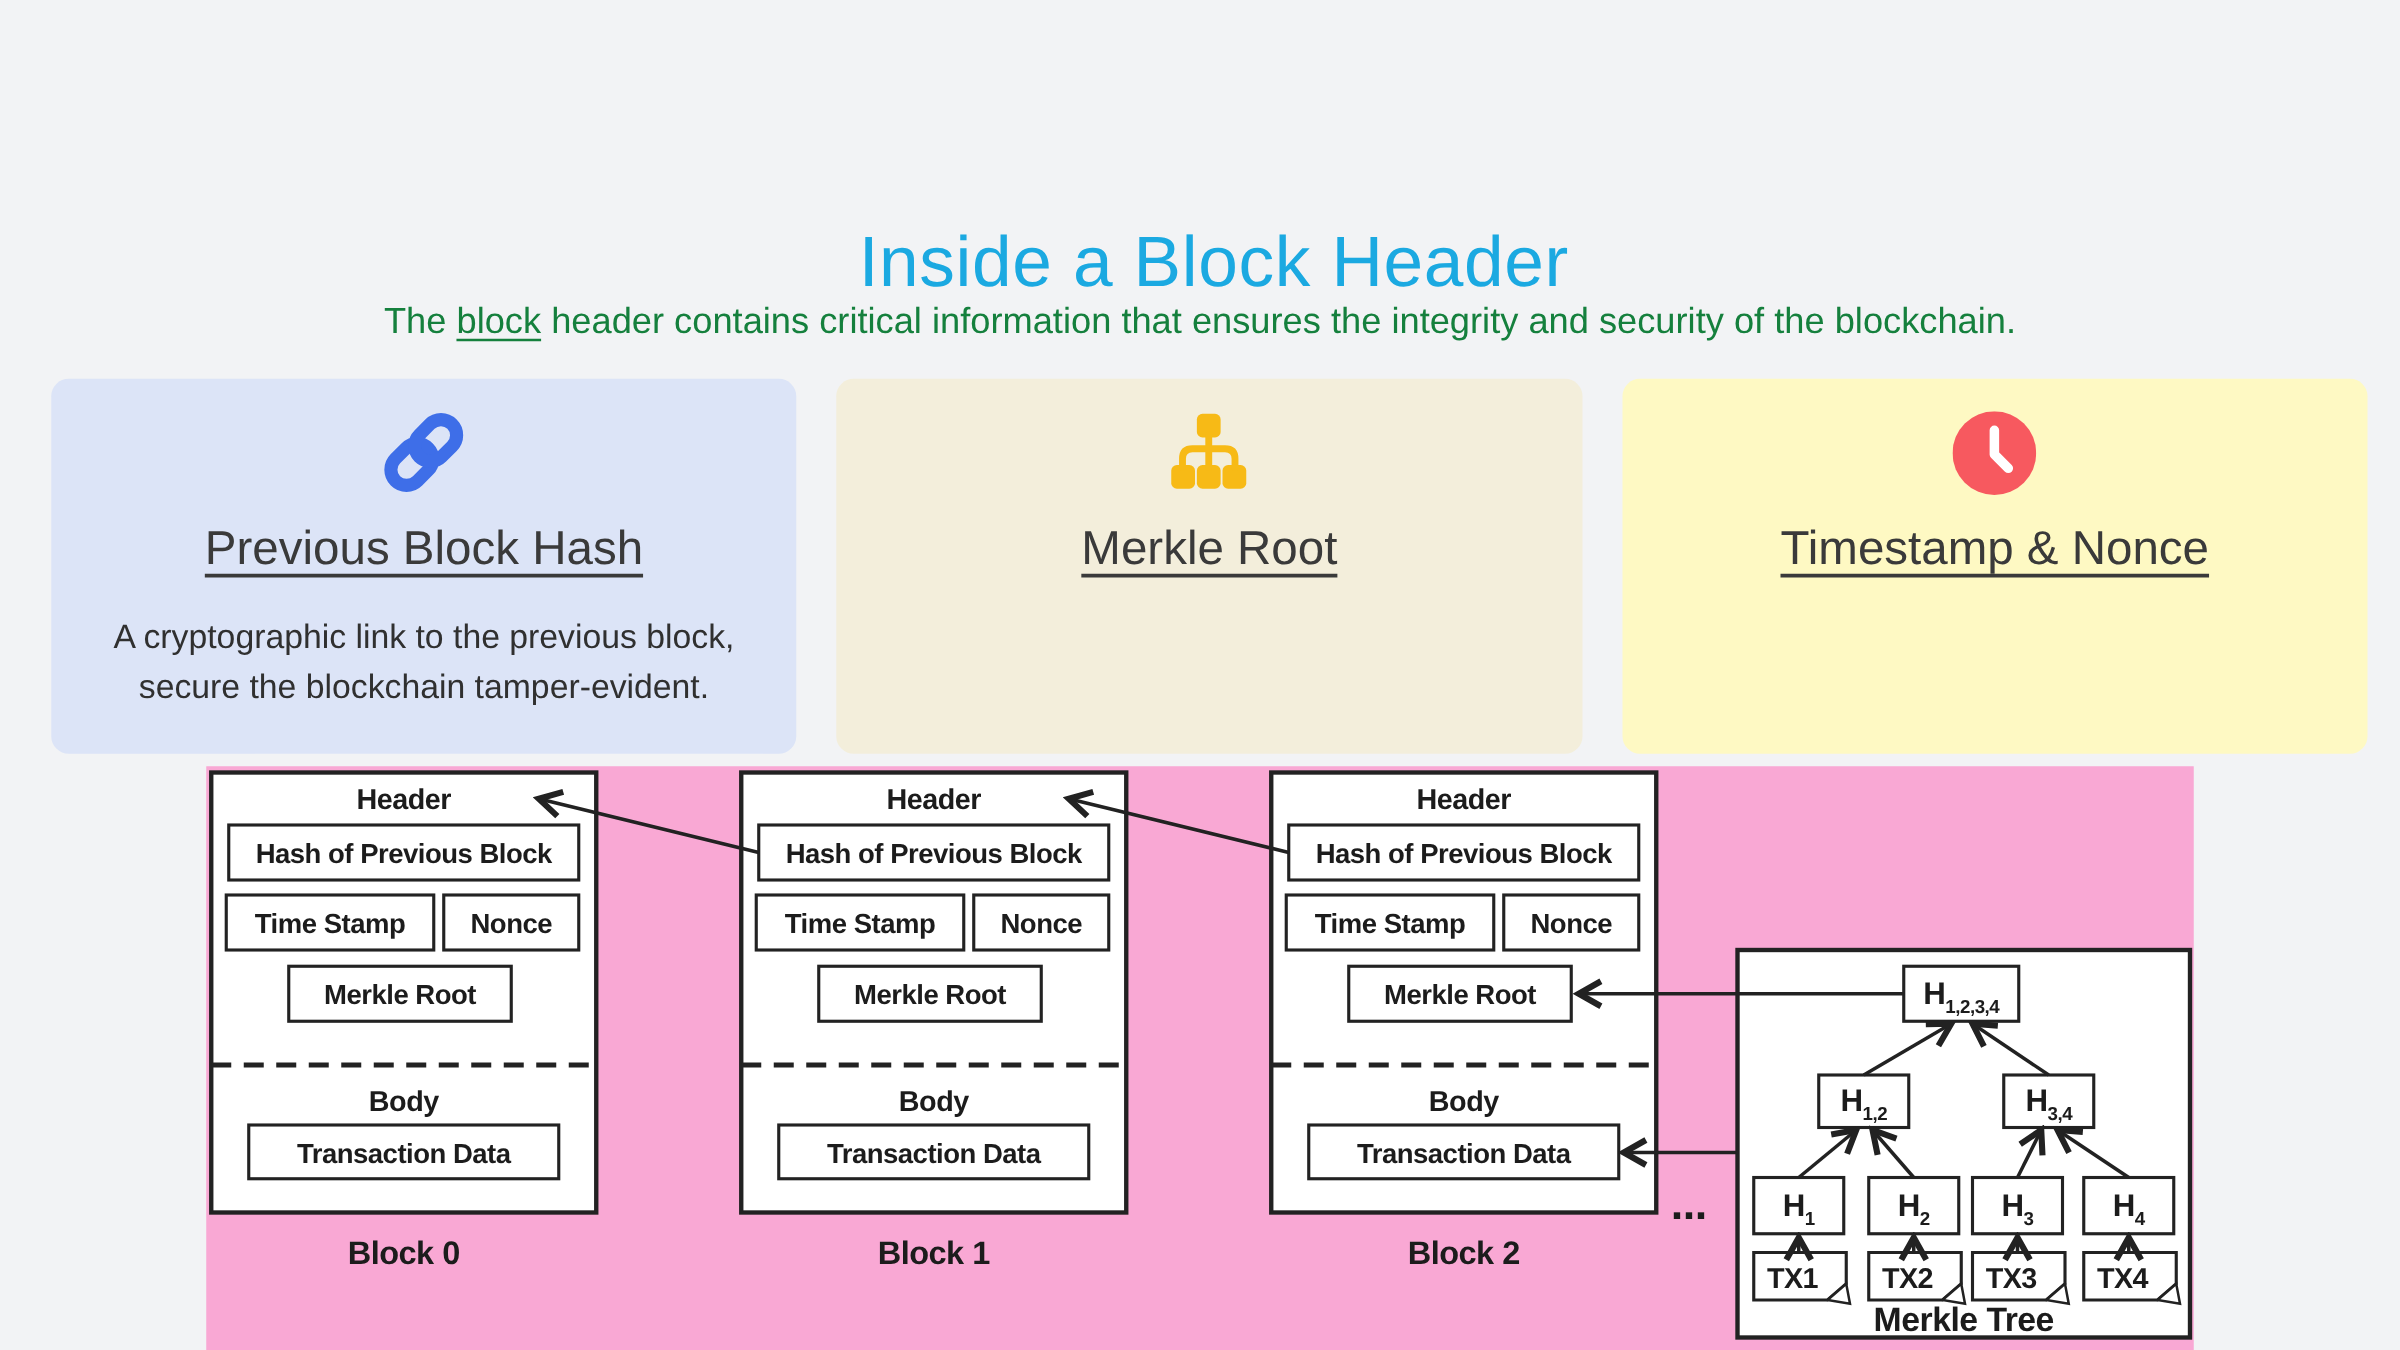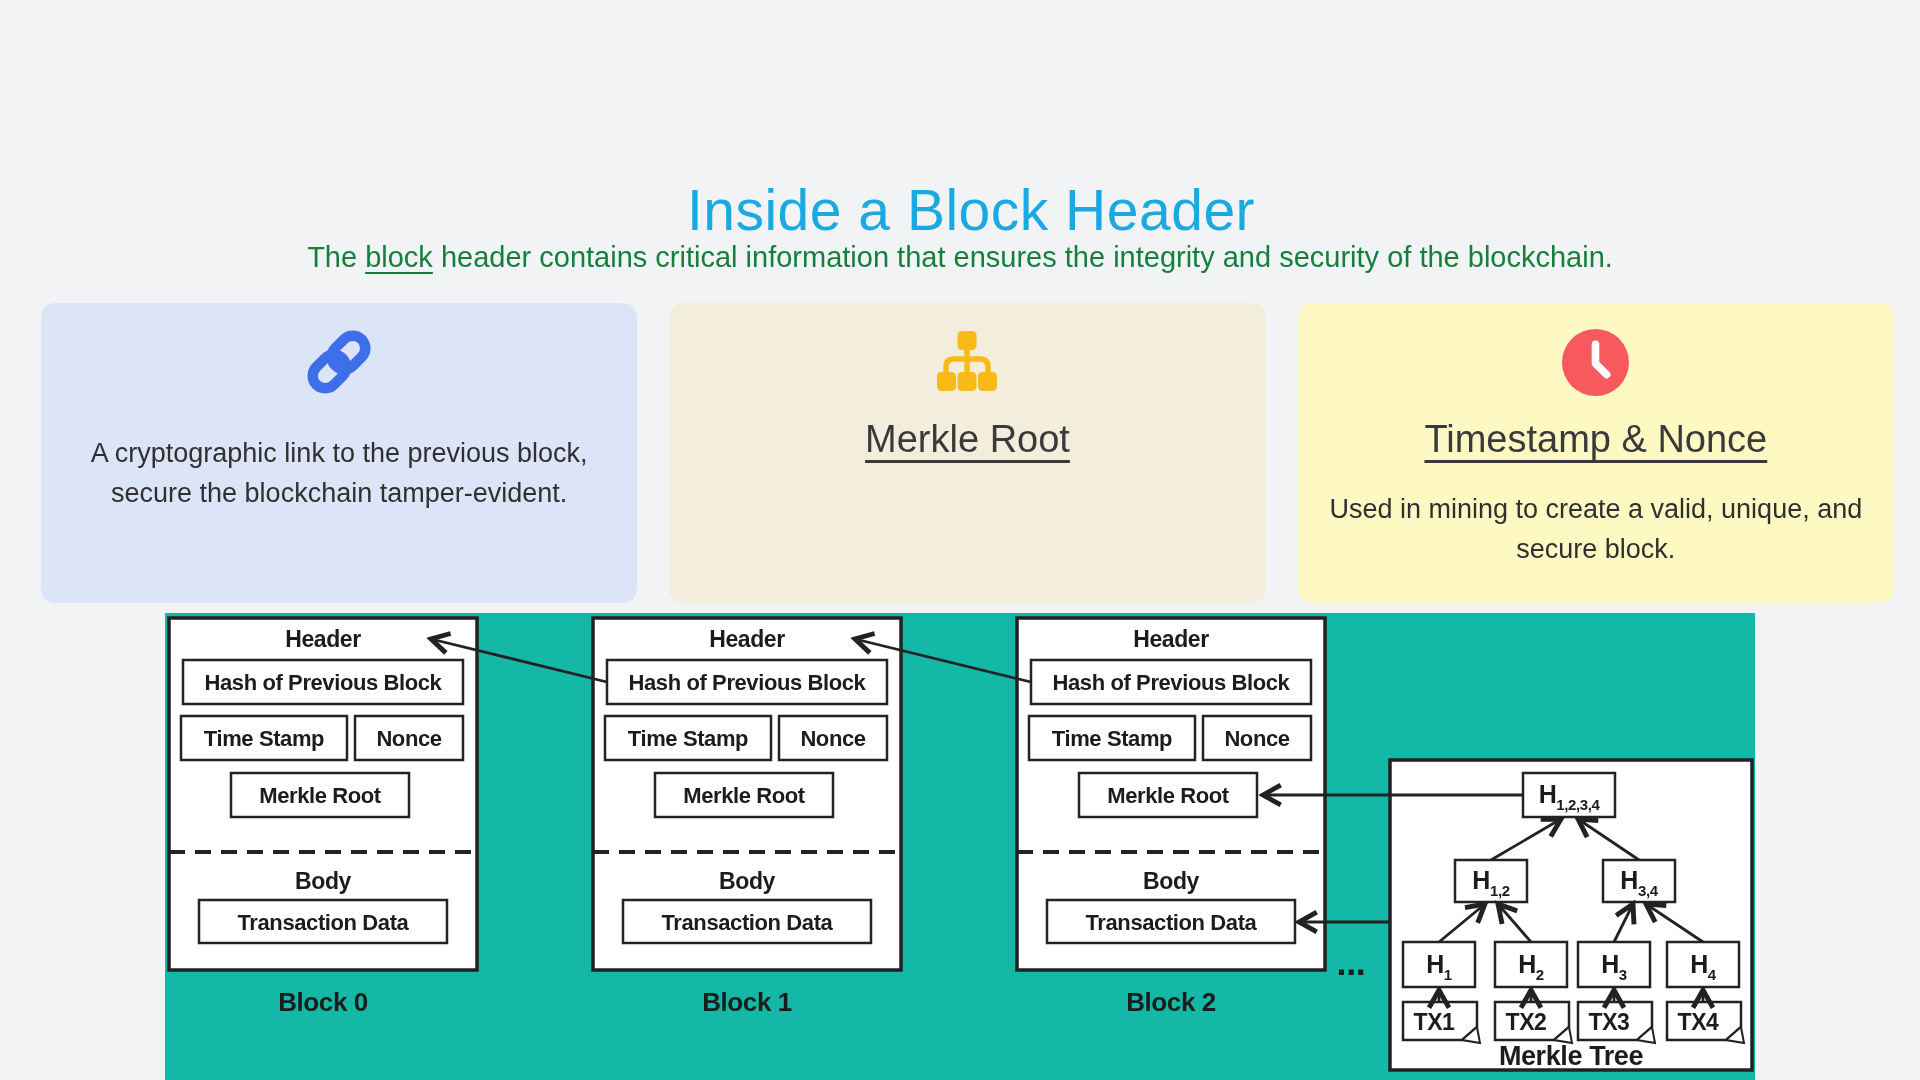--- a/index.html
+++ b/index.html
@@ -67,20 +67,21 @@
 
     <article class="card" style="background: rgb(220, 228, 247);">
       <div class="icon-slot" style="color: rgb(62, 110, 232);">
         <svg width="80" height="80" viewBox="-40 -40 80 80" aria-hidden="true">
           <g transform="rotate(-45)" stroke="currentColor" stroke-width="10.5" fill="none">
             <rect x="-32" y="-12.5" width="37" height="25" rx="12.5"></rect>
             <rect x="-5" y="-12.5" width="37" height="25" rx="12.5"></rect>
           </g>
         </svg>
       </div>
+      <h2 class="card-title">Previous Block Hash</h2>
       <p class="card-desc">A cryptographic link to the previous block, secure the blockchain tamper-evident.</p>
     </article>
 
     <article class="card" style="background: rgb(243, 238, 219);">
       <div class="icon-slot" style="color: rgb(247, 186, 22);">
         <svg width="66" height="66" viewBox="0 0 66 66" aria-hidden="true">
           <g fill="currentColor" stroke="none">
             <rect x="23.5" y="2" width="19" height="19" rx="4.5"></rect>
             <rect x="3" y="43" width="19" height="19" rx="4.5"></rect>
             <rect x="23.5" y="43" width="19" height="19" rx="4.5"></rect>
@@ -97,26 +98,25 @@
     </article>
 
     <article class="card" style="background: #fef9c3;">
       <div class="icon-slot" style="color: rgb(247, 89, 95);">
         <svg width="67" height="67" viewBox="0 0 66 66" aria-hidden="true">
           <circle cx="33" cy="33" r="33" fill="currentColor"></circle>
           <path d="M33 15 V 34 L 44 45" fill="none" stroke="#ffffff" stroke-width="7.5" stroke-linecap="round" stroke-linejoin="round"></path>
         </svg>
       </div>
       <h2 class="card-title">Timestamp &amp; Nonce</h2>
-      <p class="card-desc">Used in mining to create a valid, unique, and secure block.</p>
     </article>
 
   </section>
 
-  <div class="diagram-wrap" style="background: #14b8a6;">
+  <div class="diagram-wrap" style="background: #f9a8d4;">
     <svg id="diagram" viewBox="0 0 1590 467">
       <defs>
         <marker id="arrowhead" viewBox="0 0 12 12" refX="10" refY="6" markerWidth="9.5" markerHeight="9.5" orient="auto">
           <path d="M2,1.5 L10,6 L2,10.5" fill="none" stroke="#222222" stroke-width="2.2"></path>
         </marker>
       </defs>
     <rect x="4" y="5" width="308" height="352" fill="#ffffff" stroke="#222222" stroke-width="3.5"></rect>
         <text x="158" y="34" font-size="23" font-weight="700" text-anchor="middle" fill="#1c1c1c">Header</text>
         <rect x="18" y="47" width="280" height="44" fill="#ffffff" stroke="#222222" stroke-width="2.5"></rect>
         <text x="158" y="77" font-size="22" font-weight="700" text-anchor="middle" fill="#1c1c1c">Hash of Previous Block</text>

